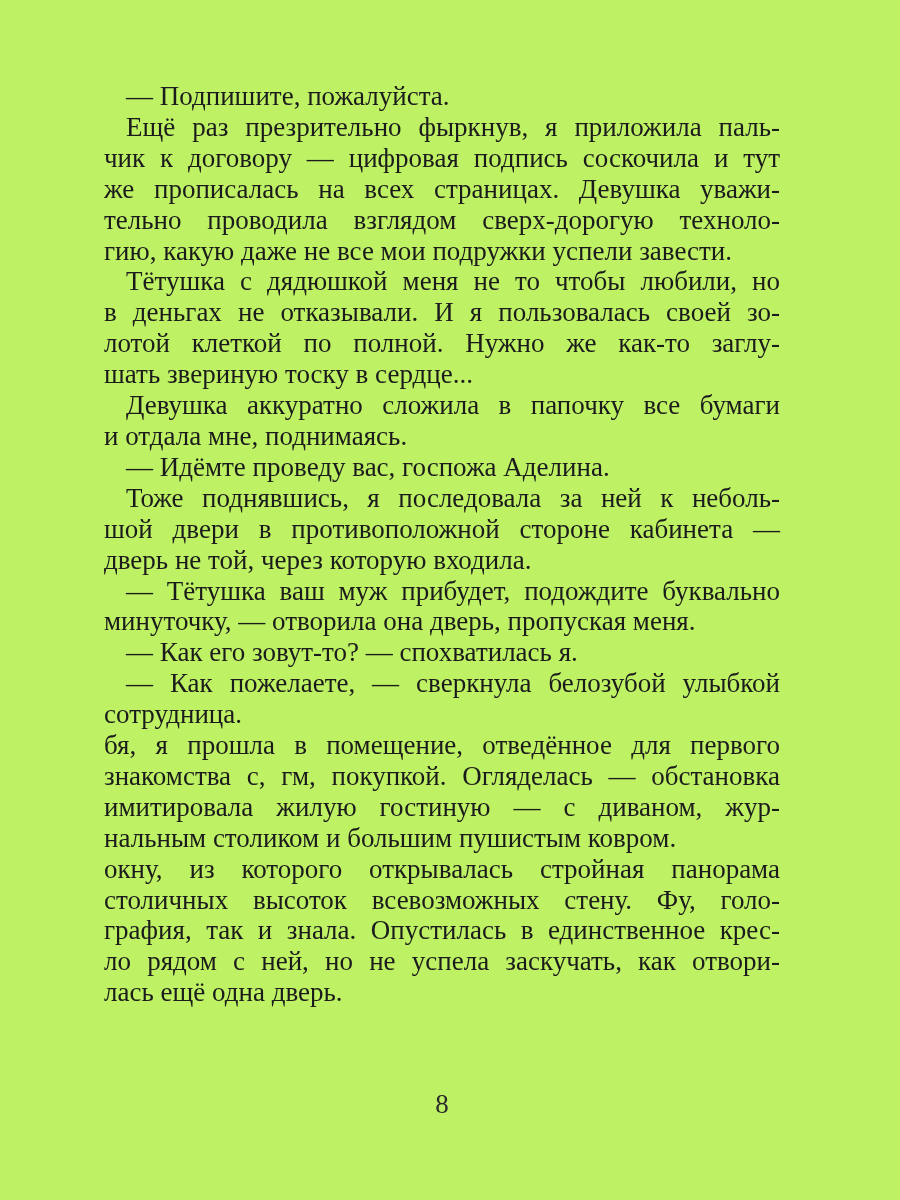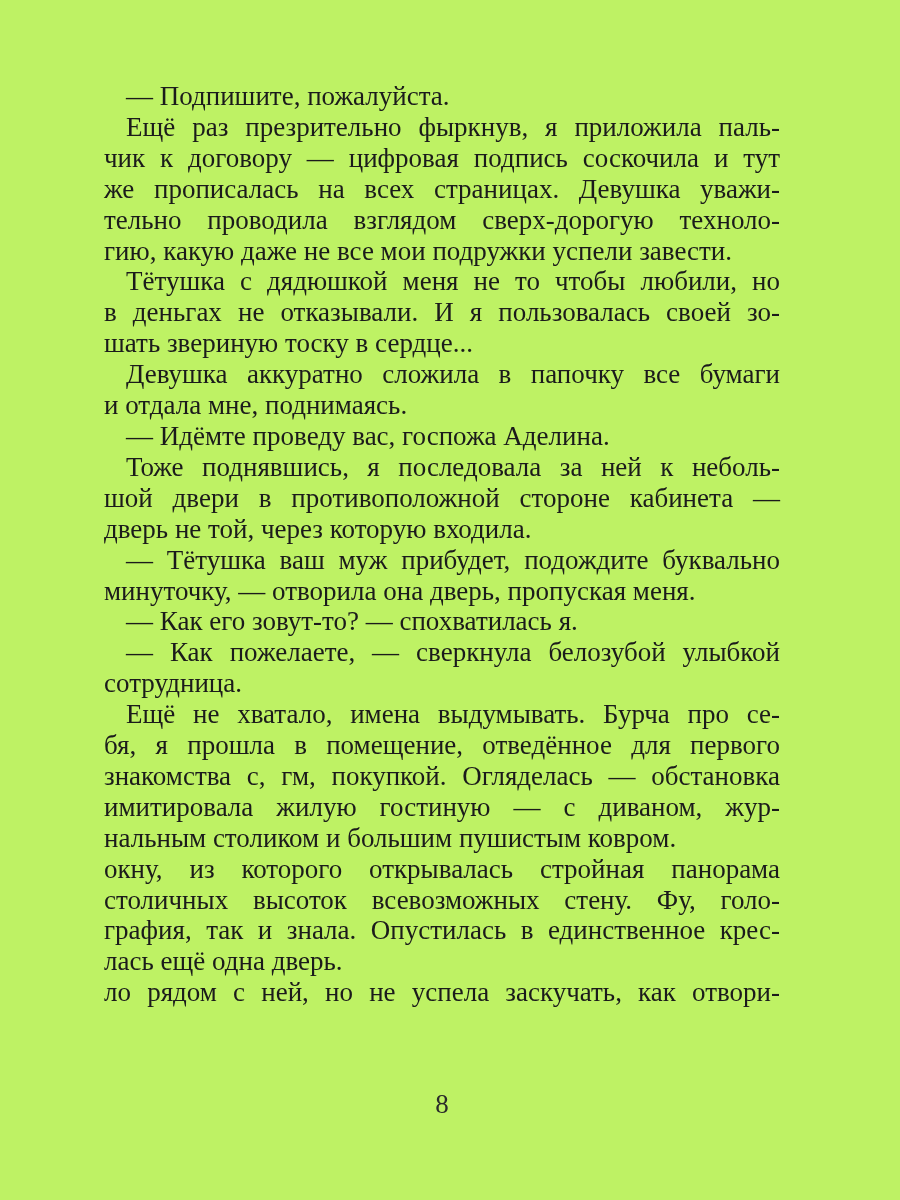--- a/index.html
+++ b/index.html
@@ -62,20 +62,21 @@
       <div class="para">
         <div class="line first">Ещё раз презрительно фыркнув, я приложила паль-</div>
         <div class="line">чик к договору — цифровая подпись соскочила и тут</div>
         <div class="line">же прописалась на всех страницах. Девушка уважи-</div>
         <div class="line">тельно проводила взглядом сверх-дорогую техноло-</div>
         <div class="line last">гию, какую даже не все мои подружки успели завести.</div>
       </div>
       <div class="para">
         <div class="line first">Тётушка с дядюшкой меня не то чтобы любили, но</div>
         <div class="line">в деньгах не отказывали. И я пользовалась своей зо-</div>
+        <div class="line">лотой клеткой по полной. Нужно же как-то заглу-</div>
         <div class="line last">шать звериную тоску в сердце...</div>
       </div>
       <div class="para">
         <div class="line first">Девушка аккуратно сложила в папочку все бумаги</div>
         <div class="line last">и отдала мне, поднимаясь.</div>
       </div>
       <div class="para">
         <div class="line first last">— Идёмте проведу вас, госпожа Аделина.</div>
       </div>
       <div class="para">
@@ -88,28 +89,27 @@
         <div class="line last">минуточку, — отворила она дверь, пропуская меня.</div>
       </div>
       <div class="para">
         <div class="line first last">— Как его зовут-то? — спохватилась я.</div>
       </div>
       <div class="para">
         <div class="line first">— Как пожелаете, — сверкнула белозубой улыбкой</div>
         <div class="line last">сотрудница.</div>
       </div>
       <div class="para">
-        <div class="line first">Ещё не хватало, имена выдумывать. Бурча про се-</div>
         <div class="line">бя, я прошла в помещение, отведённое для первого</div>
         <div class="line">знакомства с, гм, покупкой. Огляделась — обстановка</div>
         <div class="line">имитировала жилую гостиную — с диваном, жур-</div>
         <div class="line last">нальным столиком и большим пушистым ковром.</div>
       </div>
       <div class="para">
         <div class="line">окну, из которого открывалась стройная панорама</div>
         <div class="line">столичных высоток всевозможных стену. Фу, голо-</div>
         <div class="line">графия, так и знала. Опустилась в единственное крес-</div>
+        <div class="line">ло рядом с ней, но не успела заскучать, как отвори-</div>
         <div class="line last">лась ещё одна дверь.</div>
-        <div class="line">ло рядом с ней, но не успела заскучать, как отвори-</div>
       </div>
     </div>
   <div class="page-number">8</div>
 </div>
 
 </body></html>

